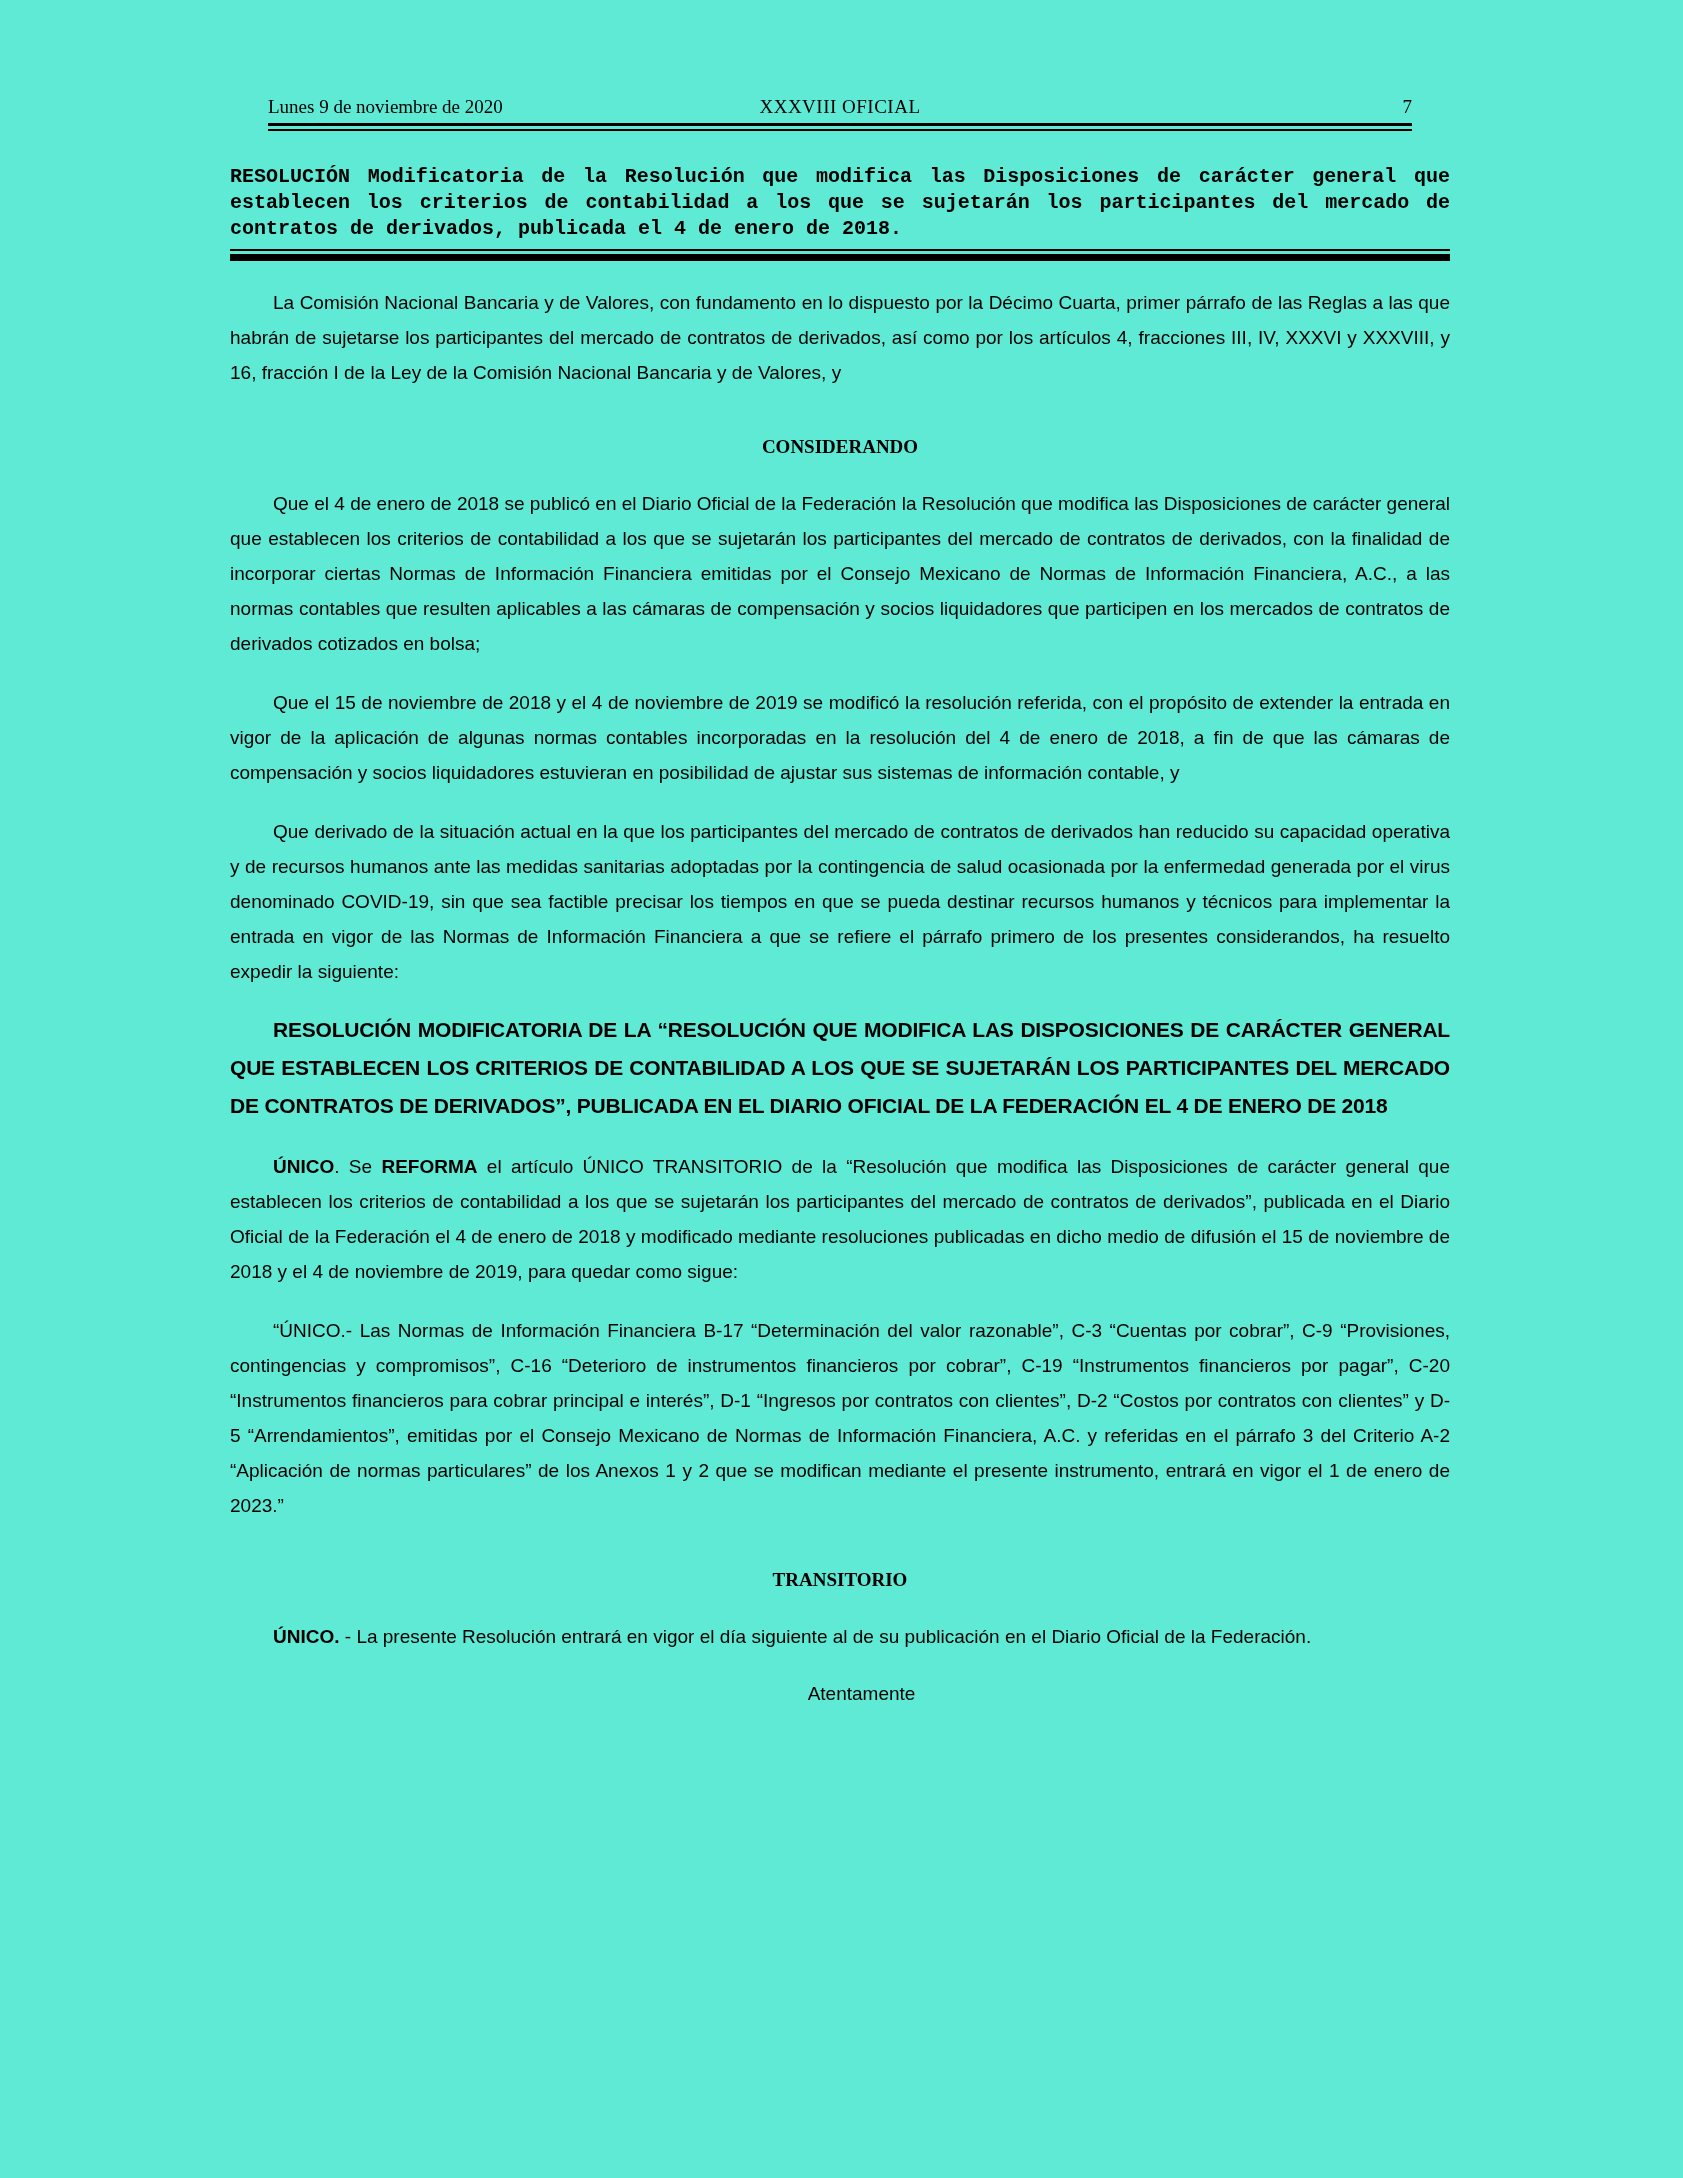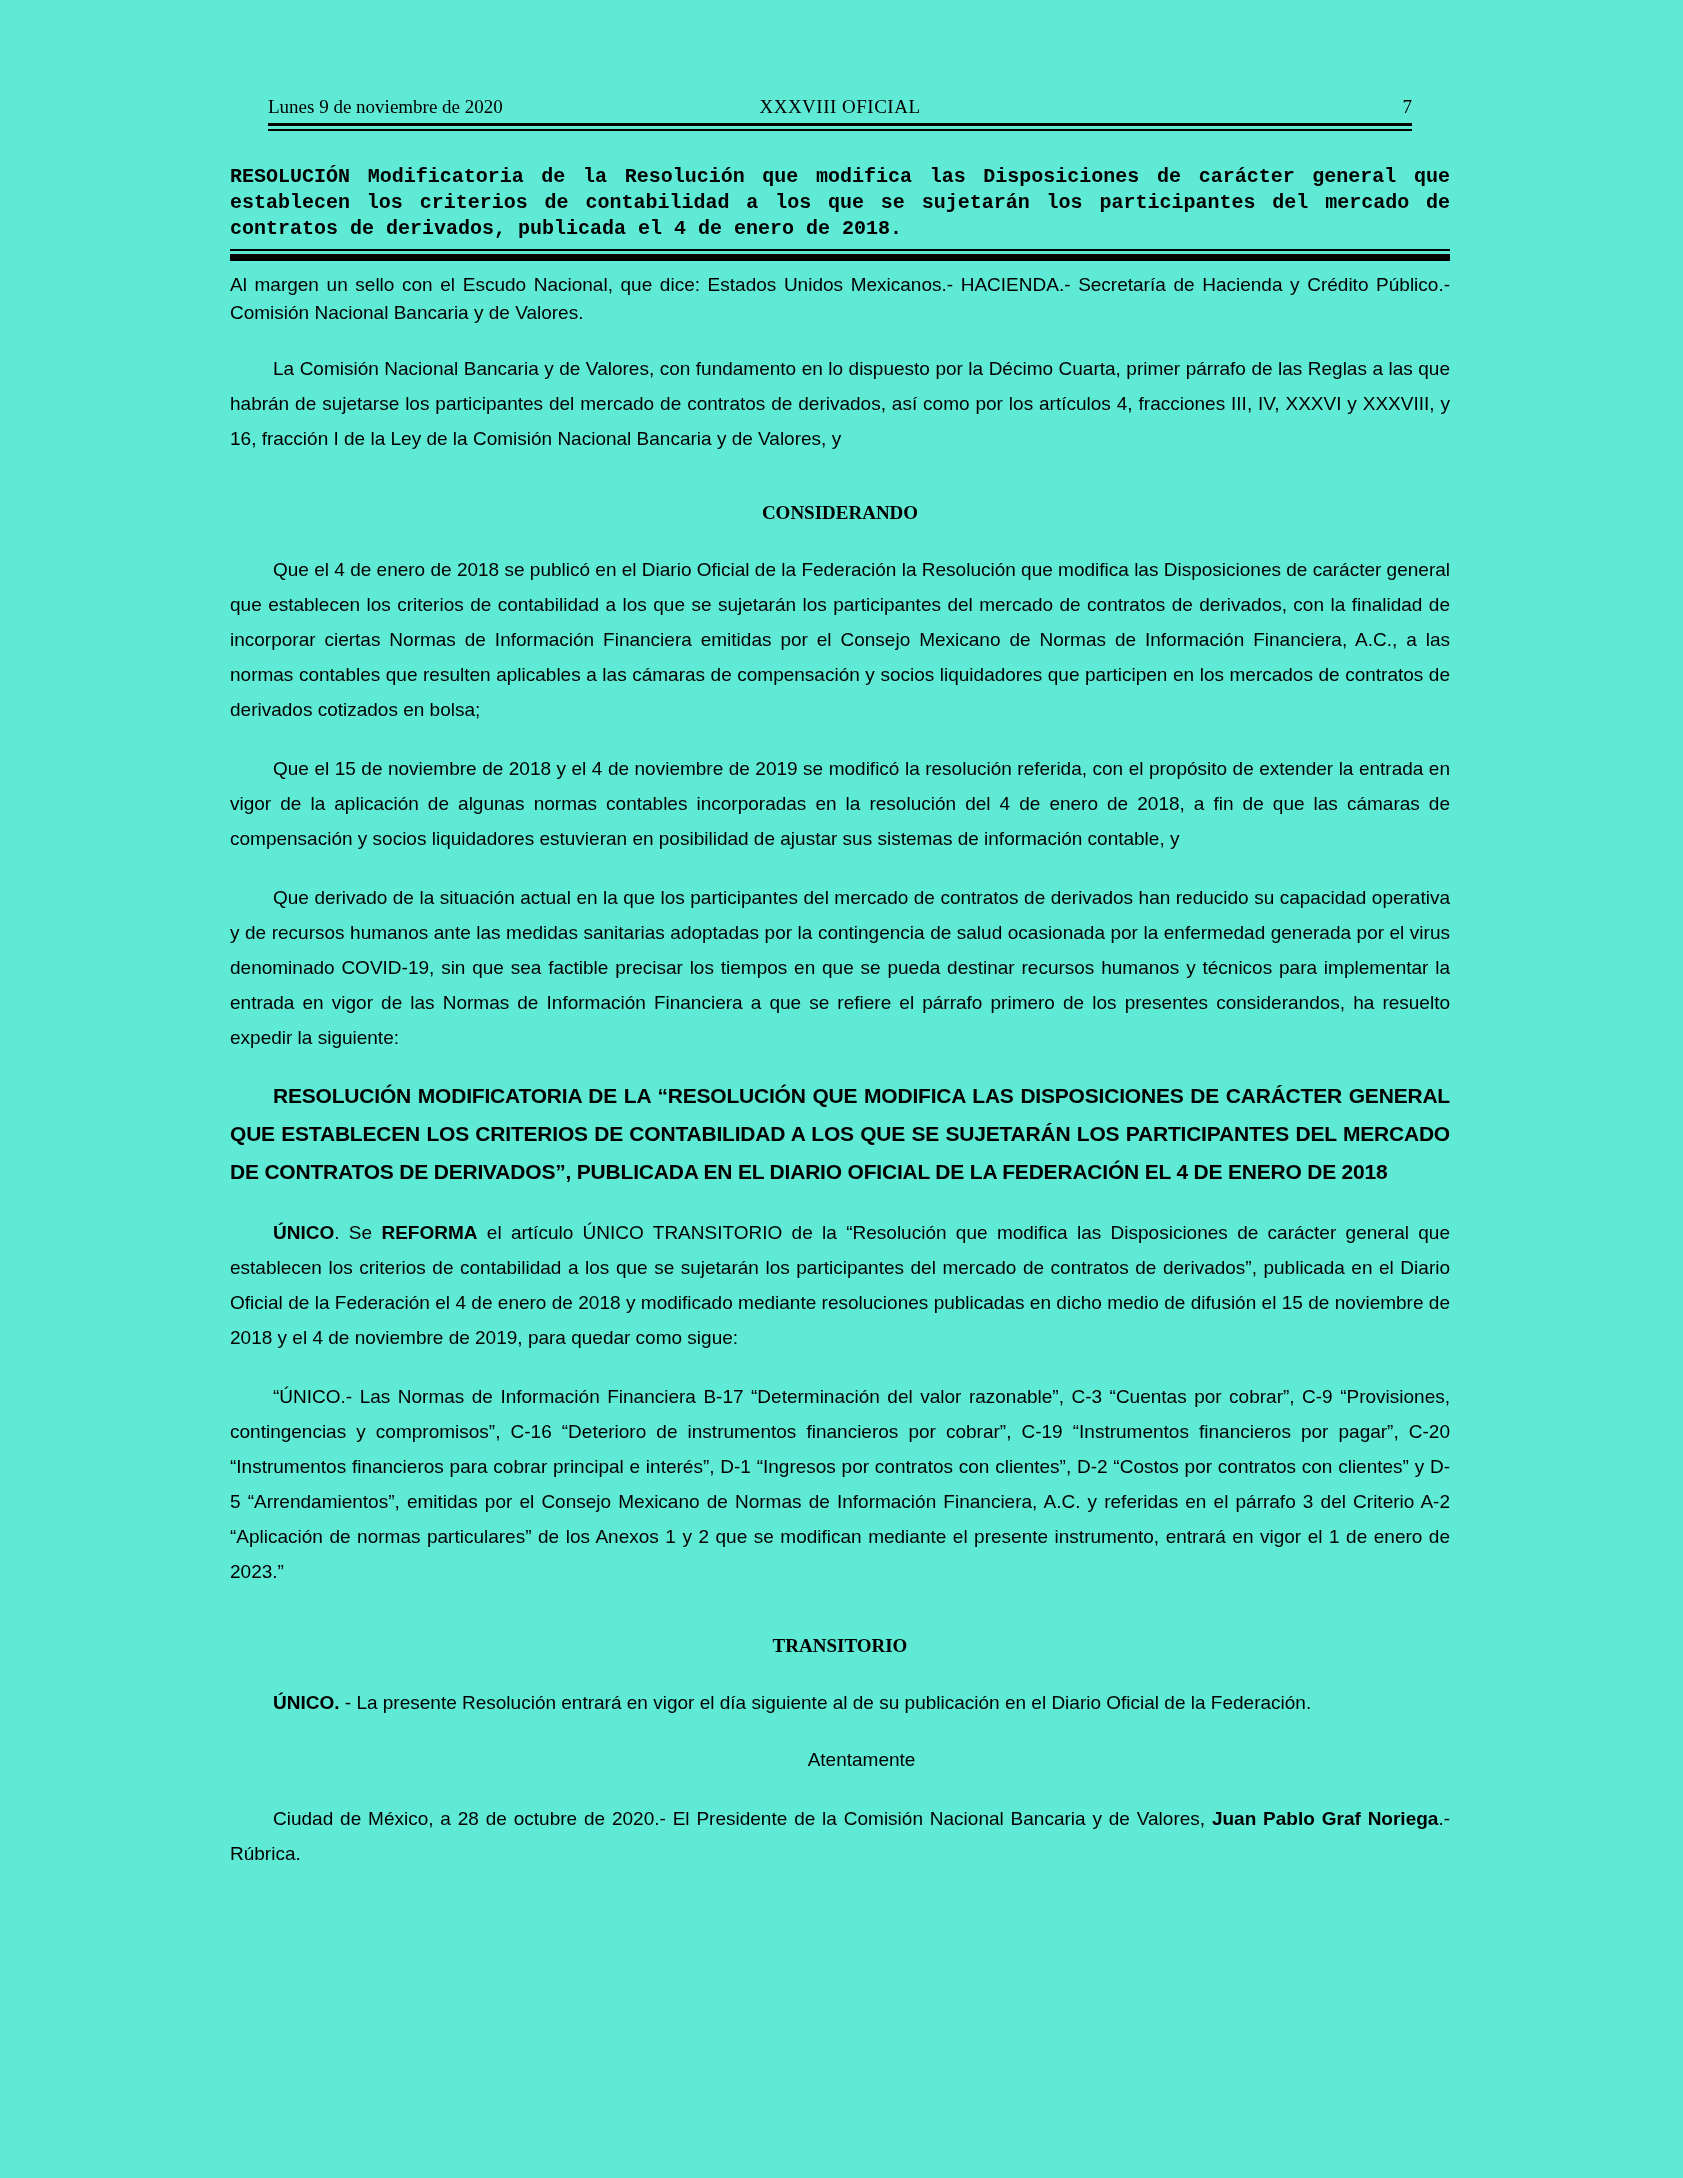--- a/index.html
+++ b/index.html
@@ -101,30 +101,28 @@
       <span class="mid">XXXVIII OFICIAL</span>
       <span class="right">7</span>
     </div>
     <div class="masthead-rule"></div>
 
     <div class="doc-title">RESOLUCIÓN Modificatoria de la Resolución que modifica las Disposiciones de carácter general que establecen los criterios de contabilidad a los que se sujetarán los participantes del mercado de contratos de derivados, publicada el 4 de enero de 2018.</div>
     <div class="title-rule-thin"></div>
     <div class="title-rule-thick"></div>
 
     <main id="document-body">
-        <p class="intro"><span>Al margen un sello con el Escudo Nacional, que dice: Estados Unidos Mexicanos.- HACIENDA.- Secretaría de Hacienda y Crédito Público.- Comisión Nacional Bancaria y de Valores.</span></p>
         <p class="body"><span>La Comisión Nacional Bancaria y de Valores, con fundamento en lo dispuesto por la Décimo Cuarta, primer párrafo de las Reglas a las que habrán de sujetarse los participantes del mercado de contratos de derivados, así como por los artículos 4, fracciones III, IV, XXXVI y XXXVIII, y 16, fracción I de la Ley de la Comisión Nacional Bancaria y de Valores, y</span></p>
         <p class="heading"><b>CONSIDERANDO</b></p>
         <p class="body"><span>Que el 4 de enero de 2018 se publicó en el Diario Oficial de la Federación la Resolución que modifica las Disposiciones de carácter general que establecen los criterios de contabilidad a los que se sujetarán los participantes del mercado de contratos de derivados, con la finalidad de incorporar ciertas Normas de Información Financiera emitidas por el Consejo Mexicano de Normas de Información Financiera, A.C., a las normas contables que resulten aplicables a las cámaras de compensación y socios liquidadores que participen en los mercados de contratos de derivados cotizados en bolsa;</span></p>
         <p class="body"><span>Que el 15 de noviembre de 2018 y el 4 de noviembre de 2019 se modificó la resolución referida, con el propósito de extender la entrada en vigor de la aplicación de algunas normas contables incorporadas en la resolución del 4 de enero de 2018, a fin de que las cámaras de compensación y socios liquidadores estuvieran en posibilidad de ajustar sus sistemas de información contable, y</span></p>
         <p class="body"><span>Que derivado de la situación actual en la que los participantes del mercado de contratos de derivados han reducido su capacidad operativa y de recursos humanos ante las medidas sanitarias adoptadas por la contingencia de salud ocasionada por la enfermedad generada por el virus denominado COVID-19, sin que sea factible precisar los tiempos en que se pueda destinar recursos humanos y técnicos para implementar la entrada en vigor de las Normas de Información Financiera a que se refiere el párrafo primero de los presentes considerandos, ha resuelto expedir la siguiente:</span></p>
         <p class="caps"><b>RESOLUCIÓN MODIFICATORIA DE LA “RESOLUCIÓN QUE MODIFICA LAS DISPOSICIONES DE CARÁCTER GENERAL QUE ESTABLECEN LOS CRITERIOS DE CONTABILIDAD A LOS QUE SE SUJETARÁN LOS PARTICIPANTES DEL MERCADO DE CONTRATOS DE DERIVADOS”, PUBLICADA EN EL DIARIO OFICIAL DE LA FEDERACIÓN EL 4 DE ENERO DE 2018</b></p>
         <p class="body"><b>ÚNICO</b><span>. Se </span><b>REFORMA</b><span> el artículo ÚNICO TRANSITORIO de la “Resolución que modifica las Disposiciones de carácter general que establecen los criterios de contabilidad a los que se sujetarán los participantes del mercado de contratos de derivados”, publicada en el Diario Oficial de la Federación el 4 de enero de 2018 y modificado mediante resoluciones publicadas en dicho medio de difusión el 15 de noviembre de 2018 y el 4 de noviembre de 2019, para quedar como sigue:</span></p>
         <p class="body"><span>“ÚNICO.- Las Normas de Información Financiera B-17 “Determinación del valor razonable”, C-3 “Cuentas por cobrar”, C-9 “Provisiones, contingencias y compromisos”, C-16 “Deterioro de instrumentos financieros por cobrar”, C-19 “Instrumentos financieros por pagar”, C-20 “Instrumentos financieros para cobrar principal e interés”, D-1 “Ingresos por contratos con clientes”, D-2 “Costos por contratos con clientes” y D-5 “Arrendamientos”, emitidas por el Consejo Mexicano de Normas de Información Financiera, A.C. y referidas en el párrafo 3 del Criterio A-2 “Aplicación de normas particulares” de los Anexos 1 y 2 que se modifican mediante el presente instrumento, entrará en vigor el 1 de enero de 2023.”</span></p>
         <p class="heading"><b>TRANSITORIO</b></p>
         <p class="body"><b>ÚNICO.</b><span> - La presente Resolución entrará en vigor el día siguiente al de su publicación en el Diario Oficial de la Federación.</span></p>
         <p class="plain"><span>Atentamente</span></p>
-        <p class="body"><span>Ciudad de México, a 28 de octubre de 2020.- El Presidente de la Comisión Nacional Bancaria y de Valores, </span><b>Juan Pablo Graf Noriega</b><span>.- Rúbrica.</span></p>
       </main>
 
   </div>
 </div>
 
 
 </body></html>

